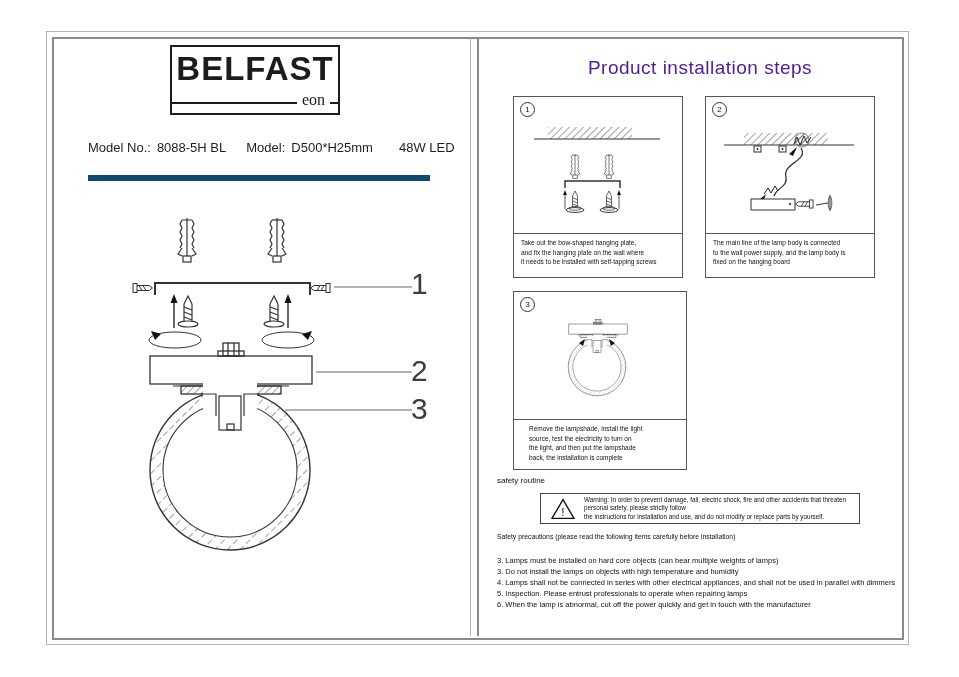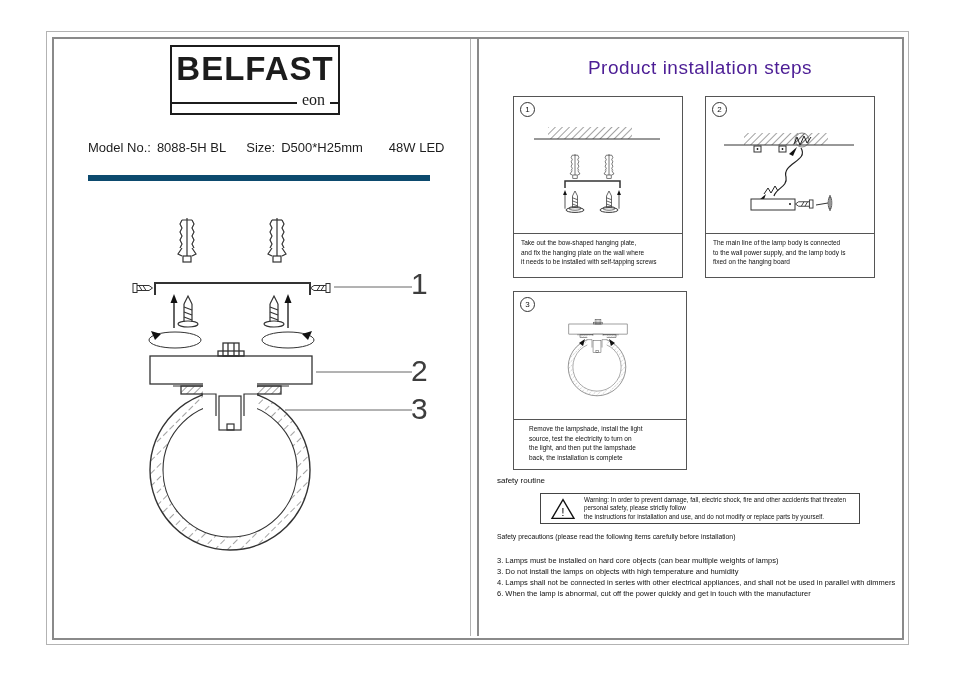--- a/index.html
+++ b/index.html
@@ -57,21 +57,21 @@
     <div class="eon-row">
       <span class="eon-line-long"></span>
       <span class="eon-text">eon</span>
       <span class="eon-line-short"></span>
     </div>
   </div>
 
   <div class="abs model-row">
     <span>Model No.:</span>
     <span class="gap1">8088-5H BL</span>
-    <span class="gap2">Size:</span>
+    <span class="gap2">Model:</span>
     <span class="gap1">D500*H25mm</span>
     <span class="gap3">48W LED</span>
   </div>
 
   <svg class="abs" style="left:118px;top:200px;" width="330" height="390" viewBox="0 0 330 390">
     <defs>
       <pattern id="hatchBig" patternUnits="userSpaceOnUse" width="9" height="9" patternTransform="rotate(45)">
         <line x1="0" y1="0" x2="0" y2="9" stroke="#555" stroke-width="1.1" stroke-dasharray="5,3"></line>
       </pattern>
       <pattern id="hatchSmall" patternUnits="userSpaceOnUse" width="5" height="5" patternTransform="rotate(45)">
@@ -230,16 +230,17 @@
     <div class="warning-text">Warning: In order to prevent damage, fall, electric shock, fire and other accidents that threaten personal safety, please strictly follow
 the instructions for installation and use, and do not modify or replace parts by yourself.</div>
   </div>
 
   <div class="abs precautions-label">Safety precautions (please read the following items carefully before installation)</div>
 
   <div class="abs precautions-list">
     <div>3. Lamps must be installed on hard core objects (can bear multiple weights of lamps)</div>
     <div>3. Do not install the lamps on objects with high temperature and humidity</div>
     <div>4. Lamps shall not be connected in series with other electrical appliances, and shall not be used in parallel with dimmers</div>
+    <div>5. Inspection. Please entrust professionals to operate when repairing lamps</div>
     <div>6. When the lamp is abnormal, cut off the power quickly and get in touch with the manufacturer</div>
   </div>
 
 </div>
 
 </body></html>

